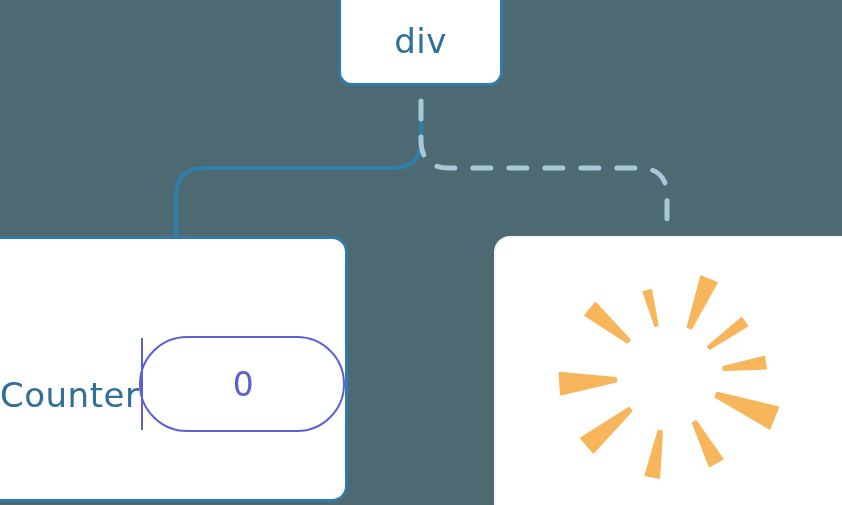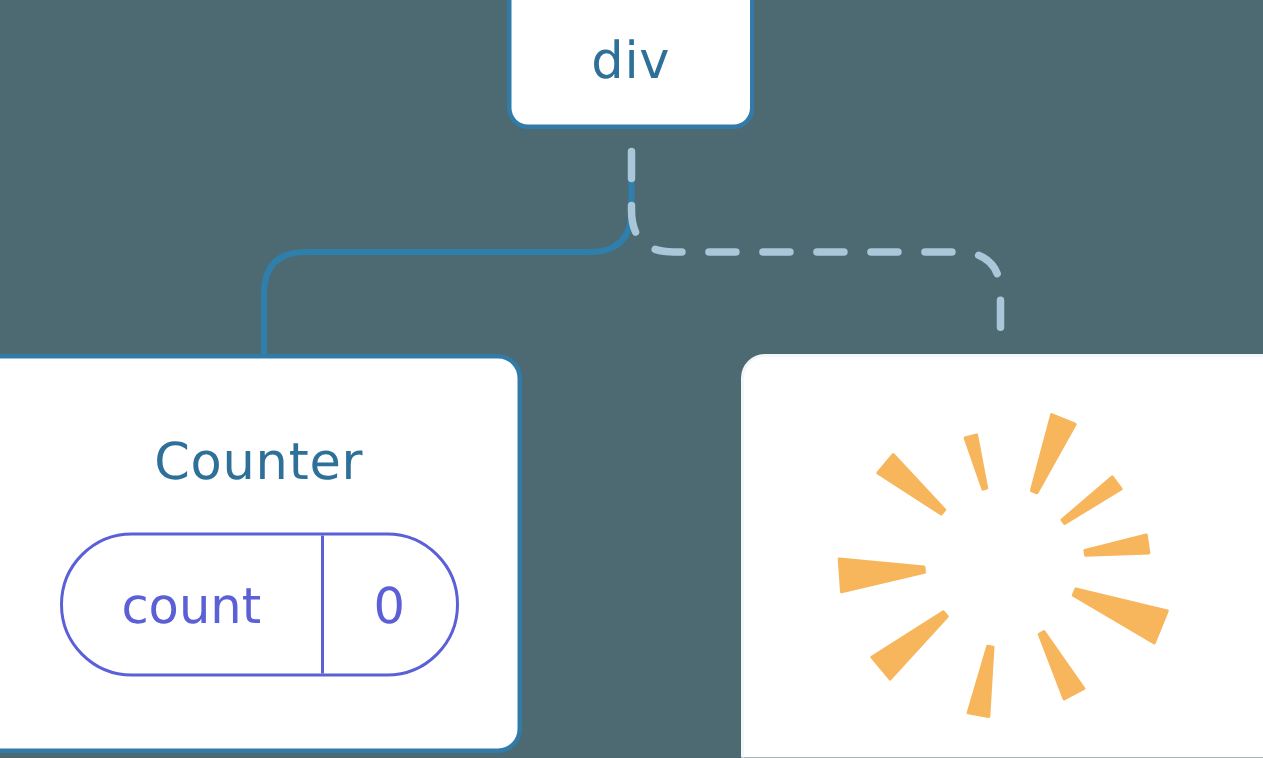--- a/index.html
+++ b/index.html
@@ -59,21 +59,21 @@
 
   #node-counter {
     left: 0px;
     top: 236px;
     width: 348px;
     height: 266px;
     border: 3px solid #327ba8;
     border-left: 0;
     border-radius: 0 16px 16px 0;
     display: flex;
-    flex-direction: column;
+    flex-direction: row;
     align-items: center;
   }
   #node-counter .node-title {
     font-size: 34px;
     color: #2f7099;
     letter-spacing: 0.5px;
     margin-top: 52px;
     line-height: 1;
   }
 
@@ -140,21 +140,20 @@
   </svg>
 
   <div class="node" id="node-div">
     <span class="node-title">div</span>
   </div>
 
   <div class="node" id="node-counter">
     <span class="node-title">Counter</span>
 
     <div class="state-pill">
-      <span class="pill-key">count</span>
       <span class="pill-divider"></span>
       <span class="pill-value">0</span>
     </div>
   </div>
 
   <div class="node" id="node-spinner">
     <svg id="spinner-svg" width="348" height="275" viewBox="0 0 348 275">
         <polygon points="195.3,90.5 220.8,44.8 205.1,38.4 191.6,89.0" fill="#f7b55c" stroke="#f7b55c" stroke-width="2" stroke-linejoin="round"></polygon>
         <polygon points="213.7,111.0 251.4,88.0 245.5,79.9 212.0,108.6" fill="#f7b55c" stroke="#f7b55c" stroke-width="2" stroke-linejoin="round"></polygon>
         <polygon points="161.8,87.4 155.1,52.0 147.4,54.0 159.3,88.1" fill="#f7b55c" stroke="#f7b55c" stroke-width="2" stroke-linejoin="round"></polygon>

